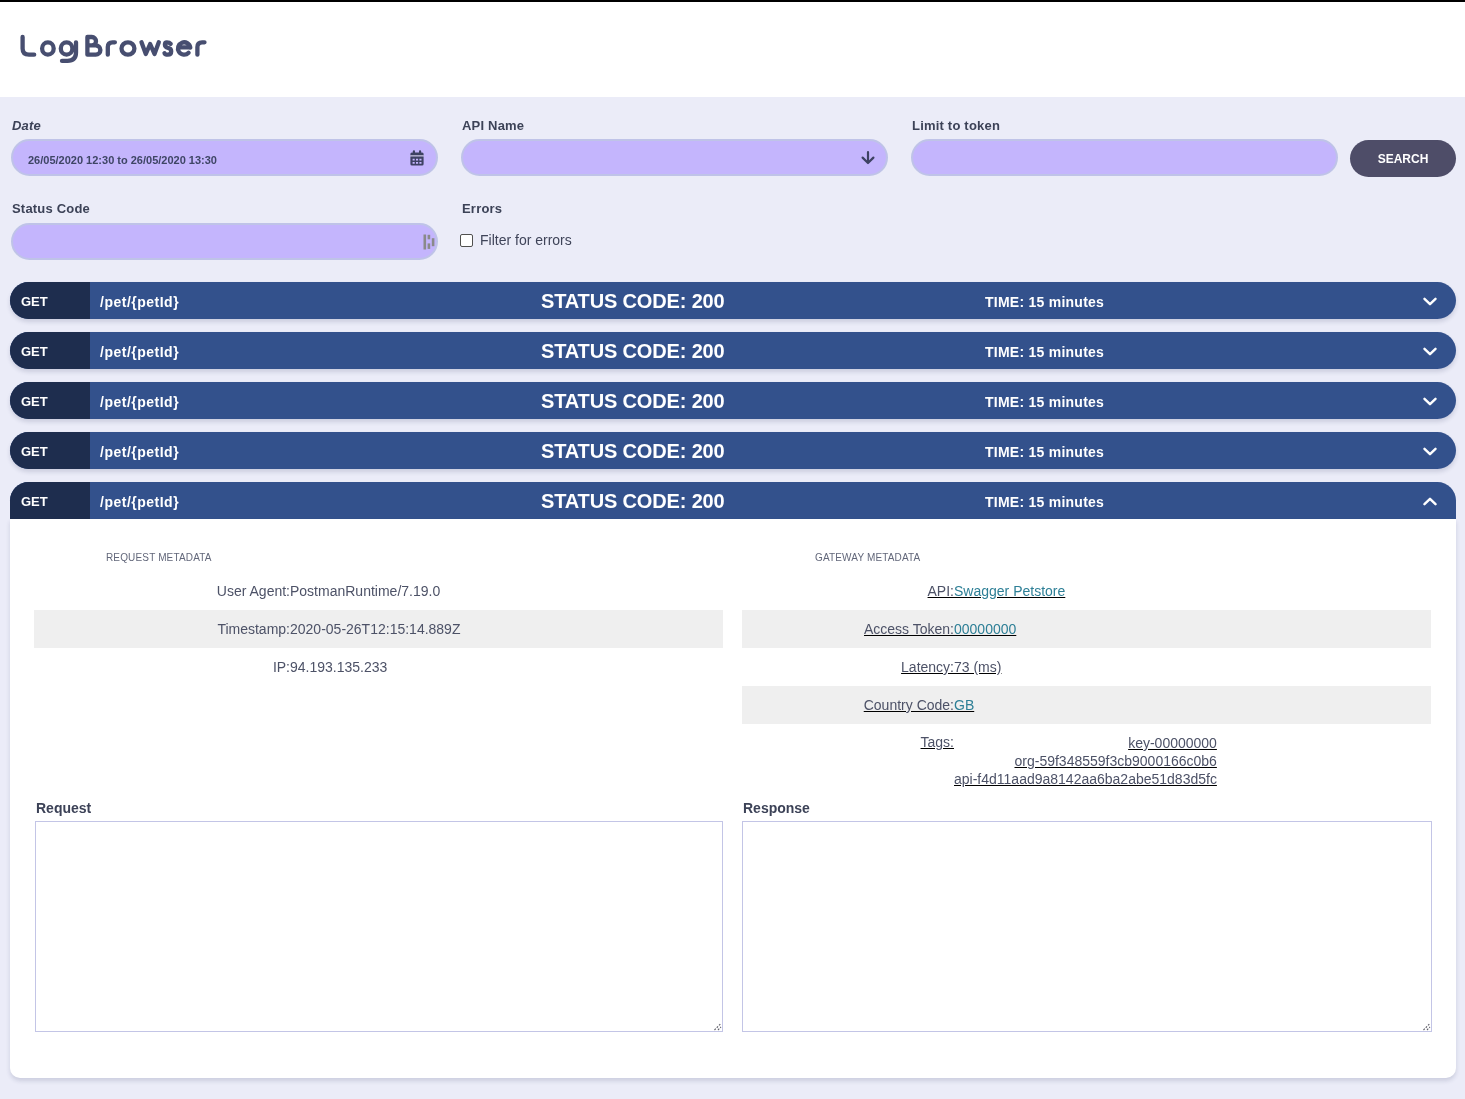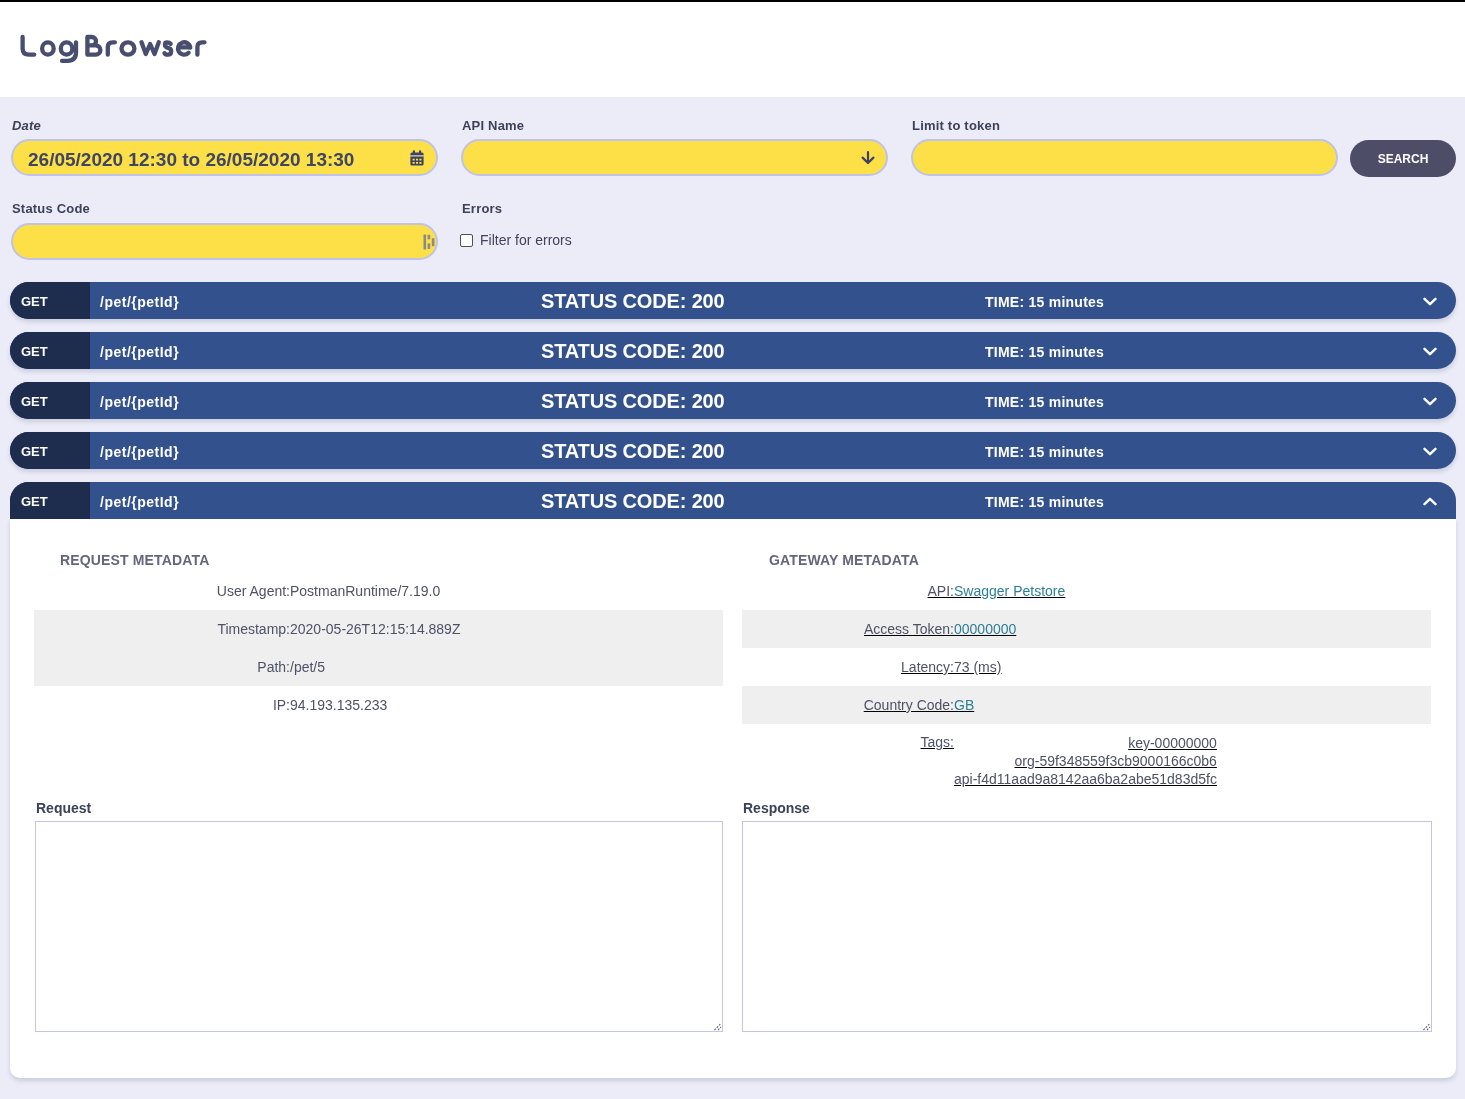--- a/index.html
+++ b/index.html
@@ -11,24 +11,24 @@
   }
   .sr-only { position:absolute; width:1px; height:1px; overflow:hidden; clip:rect(0 0 0 0); white-space:nowrap; }
 
   .topbar { position:absolute; left:0; top:0; width:1465px; height:2px; background:#000; }
   .header { position:absolute; left:0; top:2px; width:1465px; height:95px; background:#fff; }
   .title-svg { position:absolute; left:0; top:23px; }
 
   
   .flabel { position:absolute; font-size:13px; font-weight:700; color:#3c4257; letter-spacing:.2px; }
   .finput {
-    position:absolute; height:37px; width:427px; background:#fde047;
+    position:absolute; height:37px; width:427px; background:#c4b5fd;
     border:2px solid #bfc3e8; border-radius:18.5px;
     font-family:"Liberation Sans", sans-serif;
-    font-size:19px; font-weight:700; color:#3e4565;
+    font-size:11px; font-weight:700; color:#3e4565;
     padding:4px 36px 0 15px; outline:none;
   }
   .f-icon { position:absolute; pointer-events:none; }
   .search-btn {
     position:absolute; left:1350px; top:140px; width:106px; height:37px;
     background:#4e4d68; border:none; border-radius:18.5px;
     color:#fff; font-family:"Liberation Sans", sans-serif;
     font-size:12px; font-weight:700; letter-spacing:0; cursor:pointer;
   }
   .checkbox-row { position:absolute; left:460px; top:232px; display:flex; align-items:center; cursor:pointer; }
@@ -55,22 +55,23 @@
   .row-time { flex:1; font-size:14px; font-weight:700; letter-spacing:.25px; position:relative; top:1px; }
   .row-chevron { flex:none; margin-right:19px; display:flex; position:relative; top:1px; }
 
   
   .detail-panel {
     position:absolute; left:10px; top:519px; width:1446px; height:559px;
     background:#fff; border-radius:0 0 10px 10px;
     box-shadow:0 3px 4px rgba(44,50,96,.16);
   }
   .meta-heading {
-    position:absolute; font-size:14px; letter-spacing:.15px; color:#62677a;
-    font-weight:700;
+    position:absolute; font-size:10px; letter-spacing:.15px; color:#62677a;
+    font-weight:400;
+    margin-left:46px;
   }
   .meta-table { position:absolute; width:689px; }
   .mrow { display:flex; align-items:center; min-height:38px; padding-left:26px; font-size:14px; color:#4d5267;text-align:right; }
   .mrow.alt { background:#efefef; }
   .mlabel { flex:none; }
   .meta-table.left .mlabel { width:230px; }
   .meta-table.right .mlabel { width:186px; }
   .mvalue { color:#4d5267; }
   .mvalue.link { color:#2d7f96; }
   .mrow.tags { align-items:flex-start; padding-top:10px; padding-bottom:12px; }
@@ -230,24 +231,20 @@
   <div class="meta-heading" style="left:50px; top:33px;">REQUEST METADATA</div>
   <div class="meta-table left" id="req-table" style="left:24px; top:53px;">
       <div class="mrow">
         <div class="mlabel">User Agent:</div>
         <div class="mvalue">PostmanRuntime/7.19.0</div>
       </div>
       <div class="mrow alt">
         <div class="mlabel">Timestamp:</div>
         <div class="mvalue">2020-05-26T12:15:14.889Z</div>
       </div>
-      <div class="mrow alt">
-        <div class="mlabel">Path:</div>
-        <div class="mvalue">/pet/5</div>
-      </div>
       <div class="mrow">
         <div class="mlabel">IP:</div>
         <div class="mvalue">94.193.135.233</div>
       </div>
     </div>
   <div class="meta-heading" style="left:759px; top:33px;">GATEWAY METADATA</div>
   <div class="meta-table right" id="gw-table" style="left:732px; top:53px;text-decoration:underline;">
       <div class="mrow">
         <div class="mlabel">API:</div>
         <div class="mvalue link">Swagger Petstore</div>

